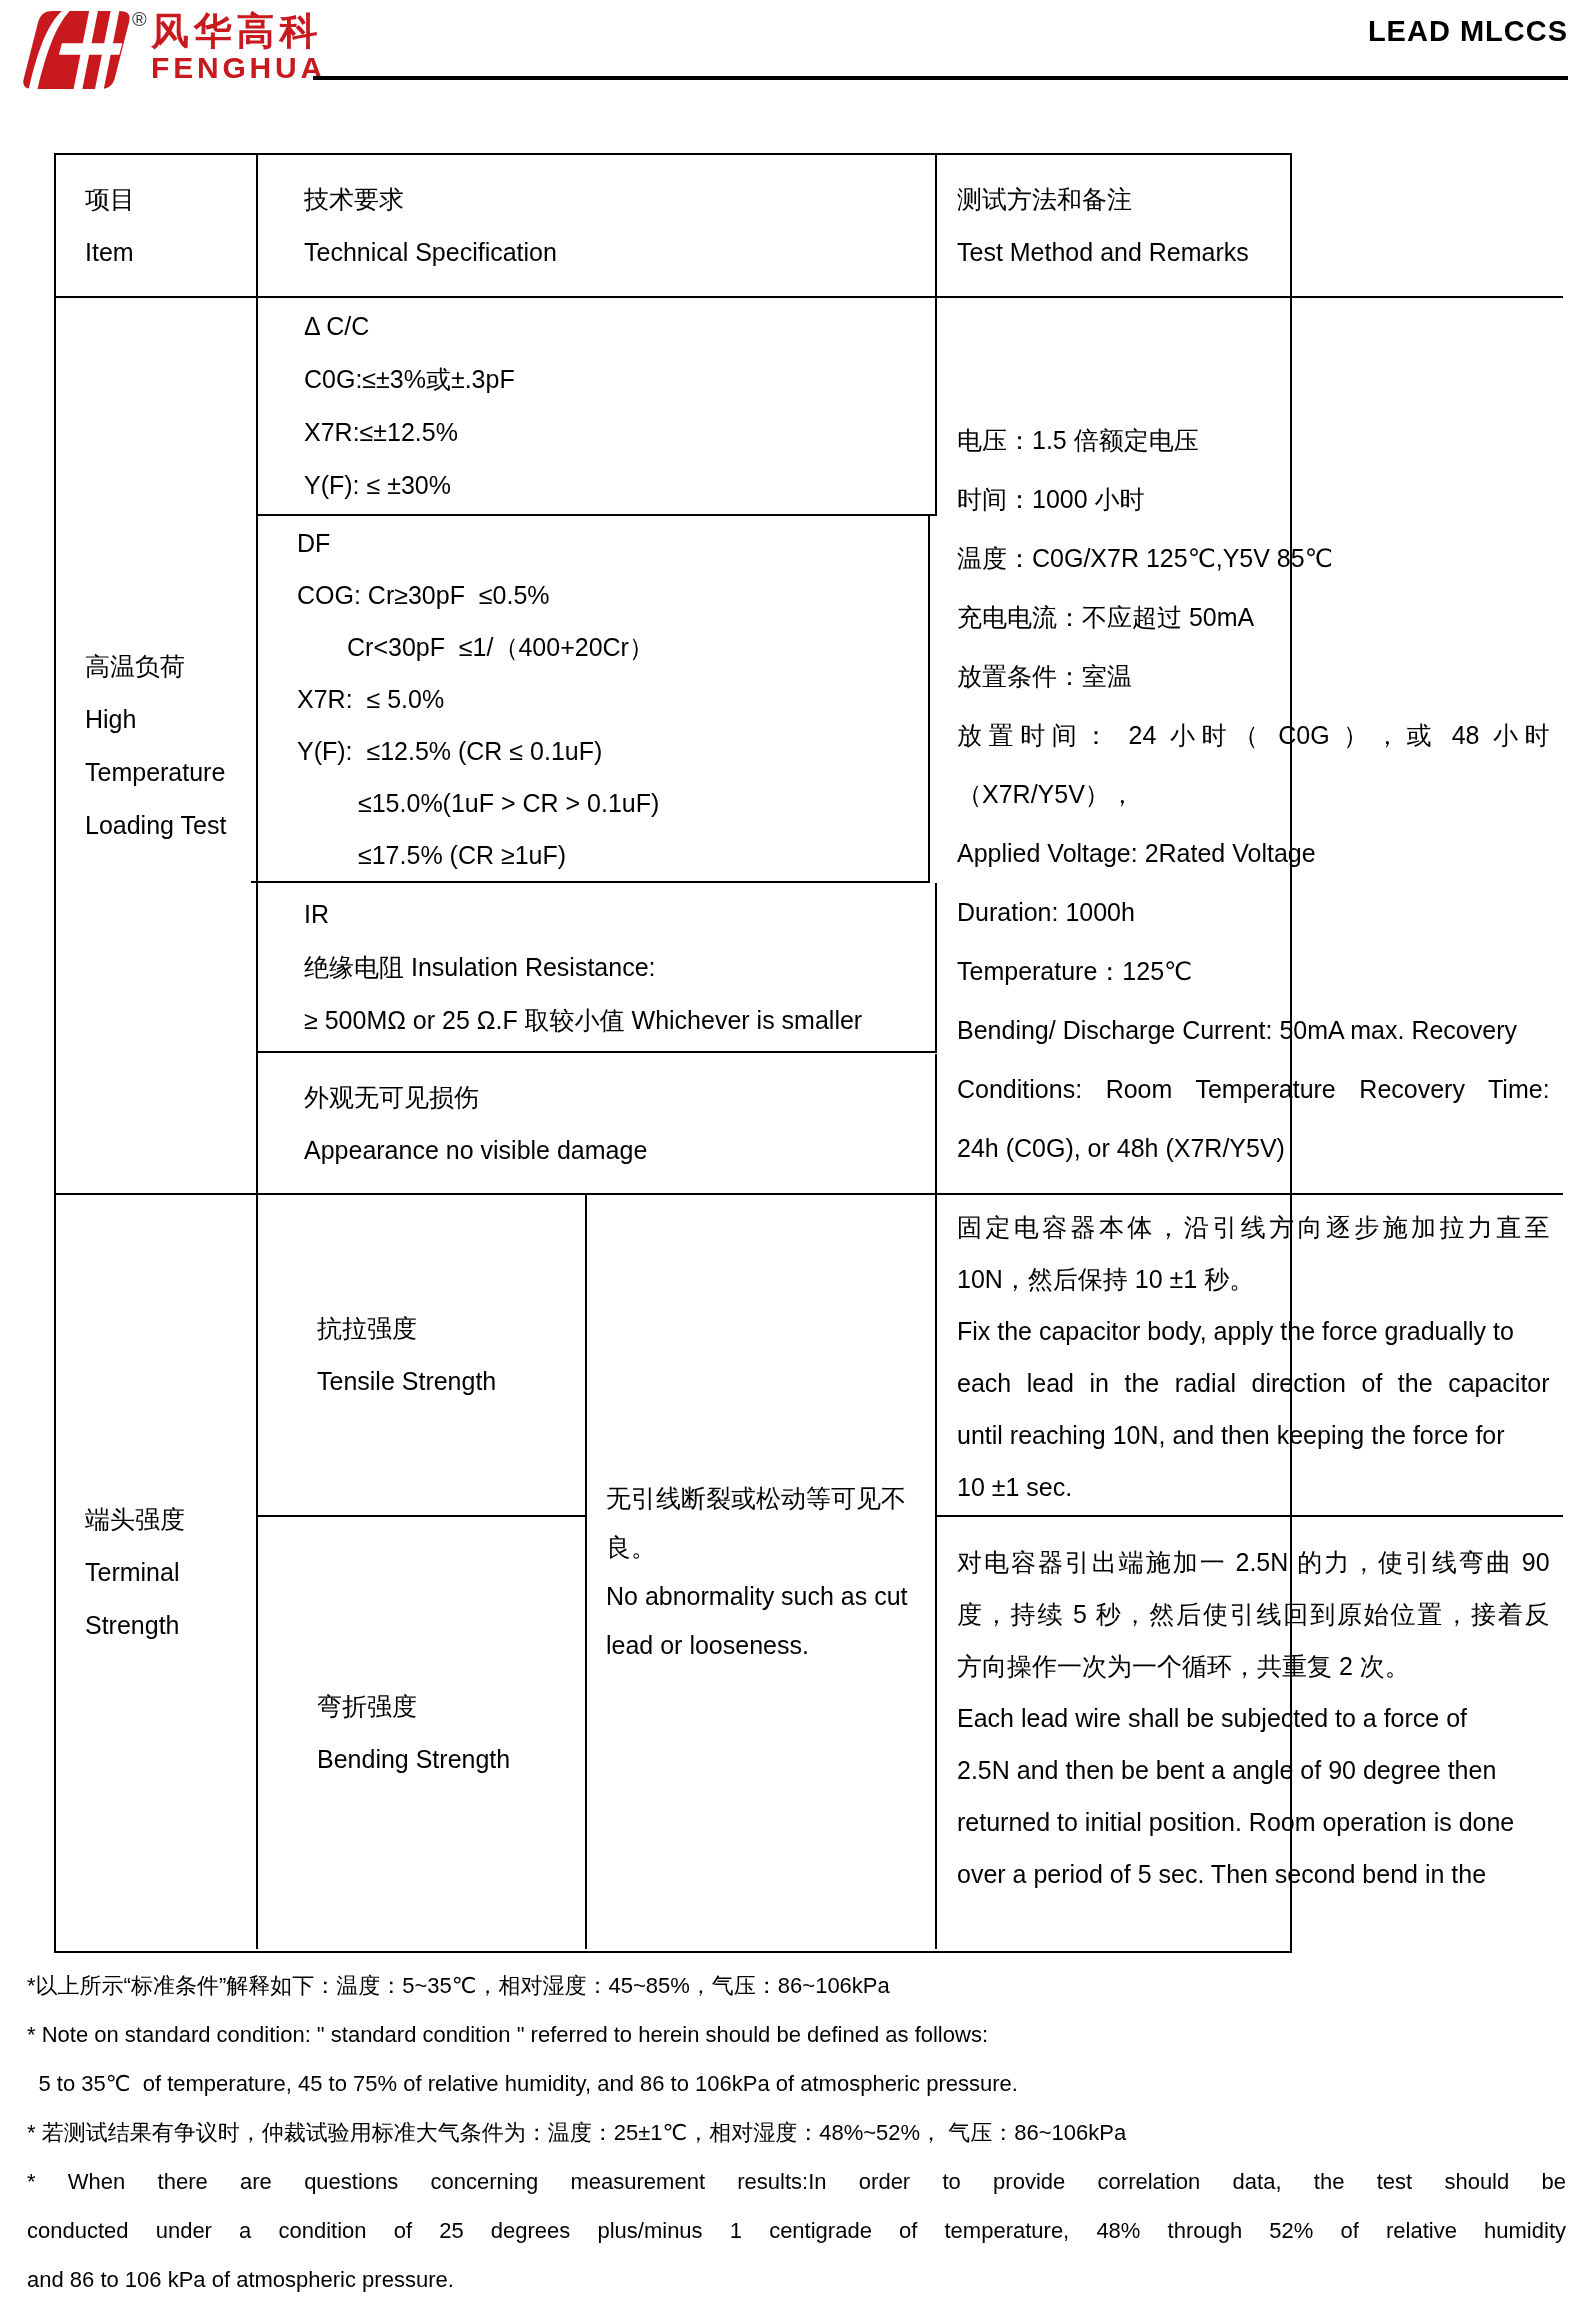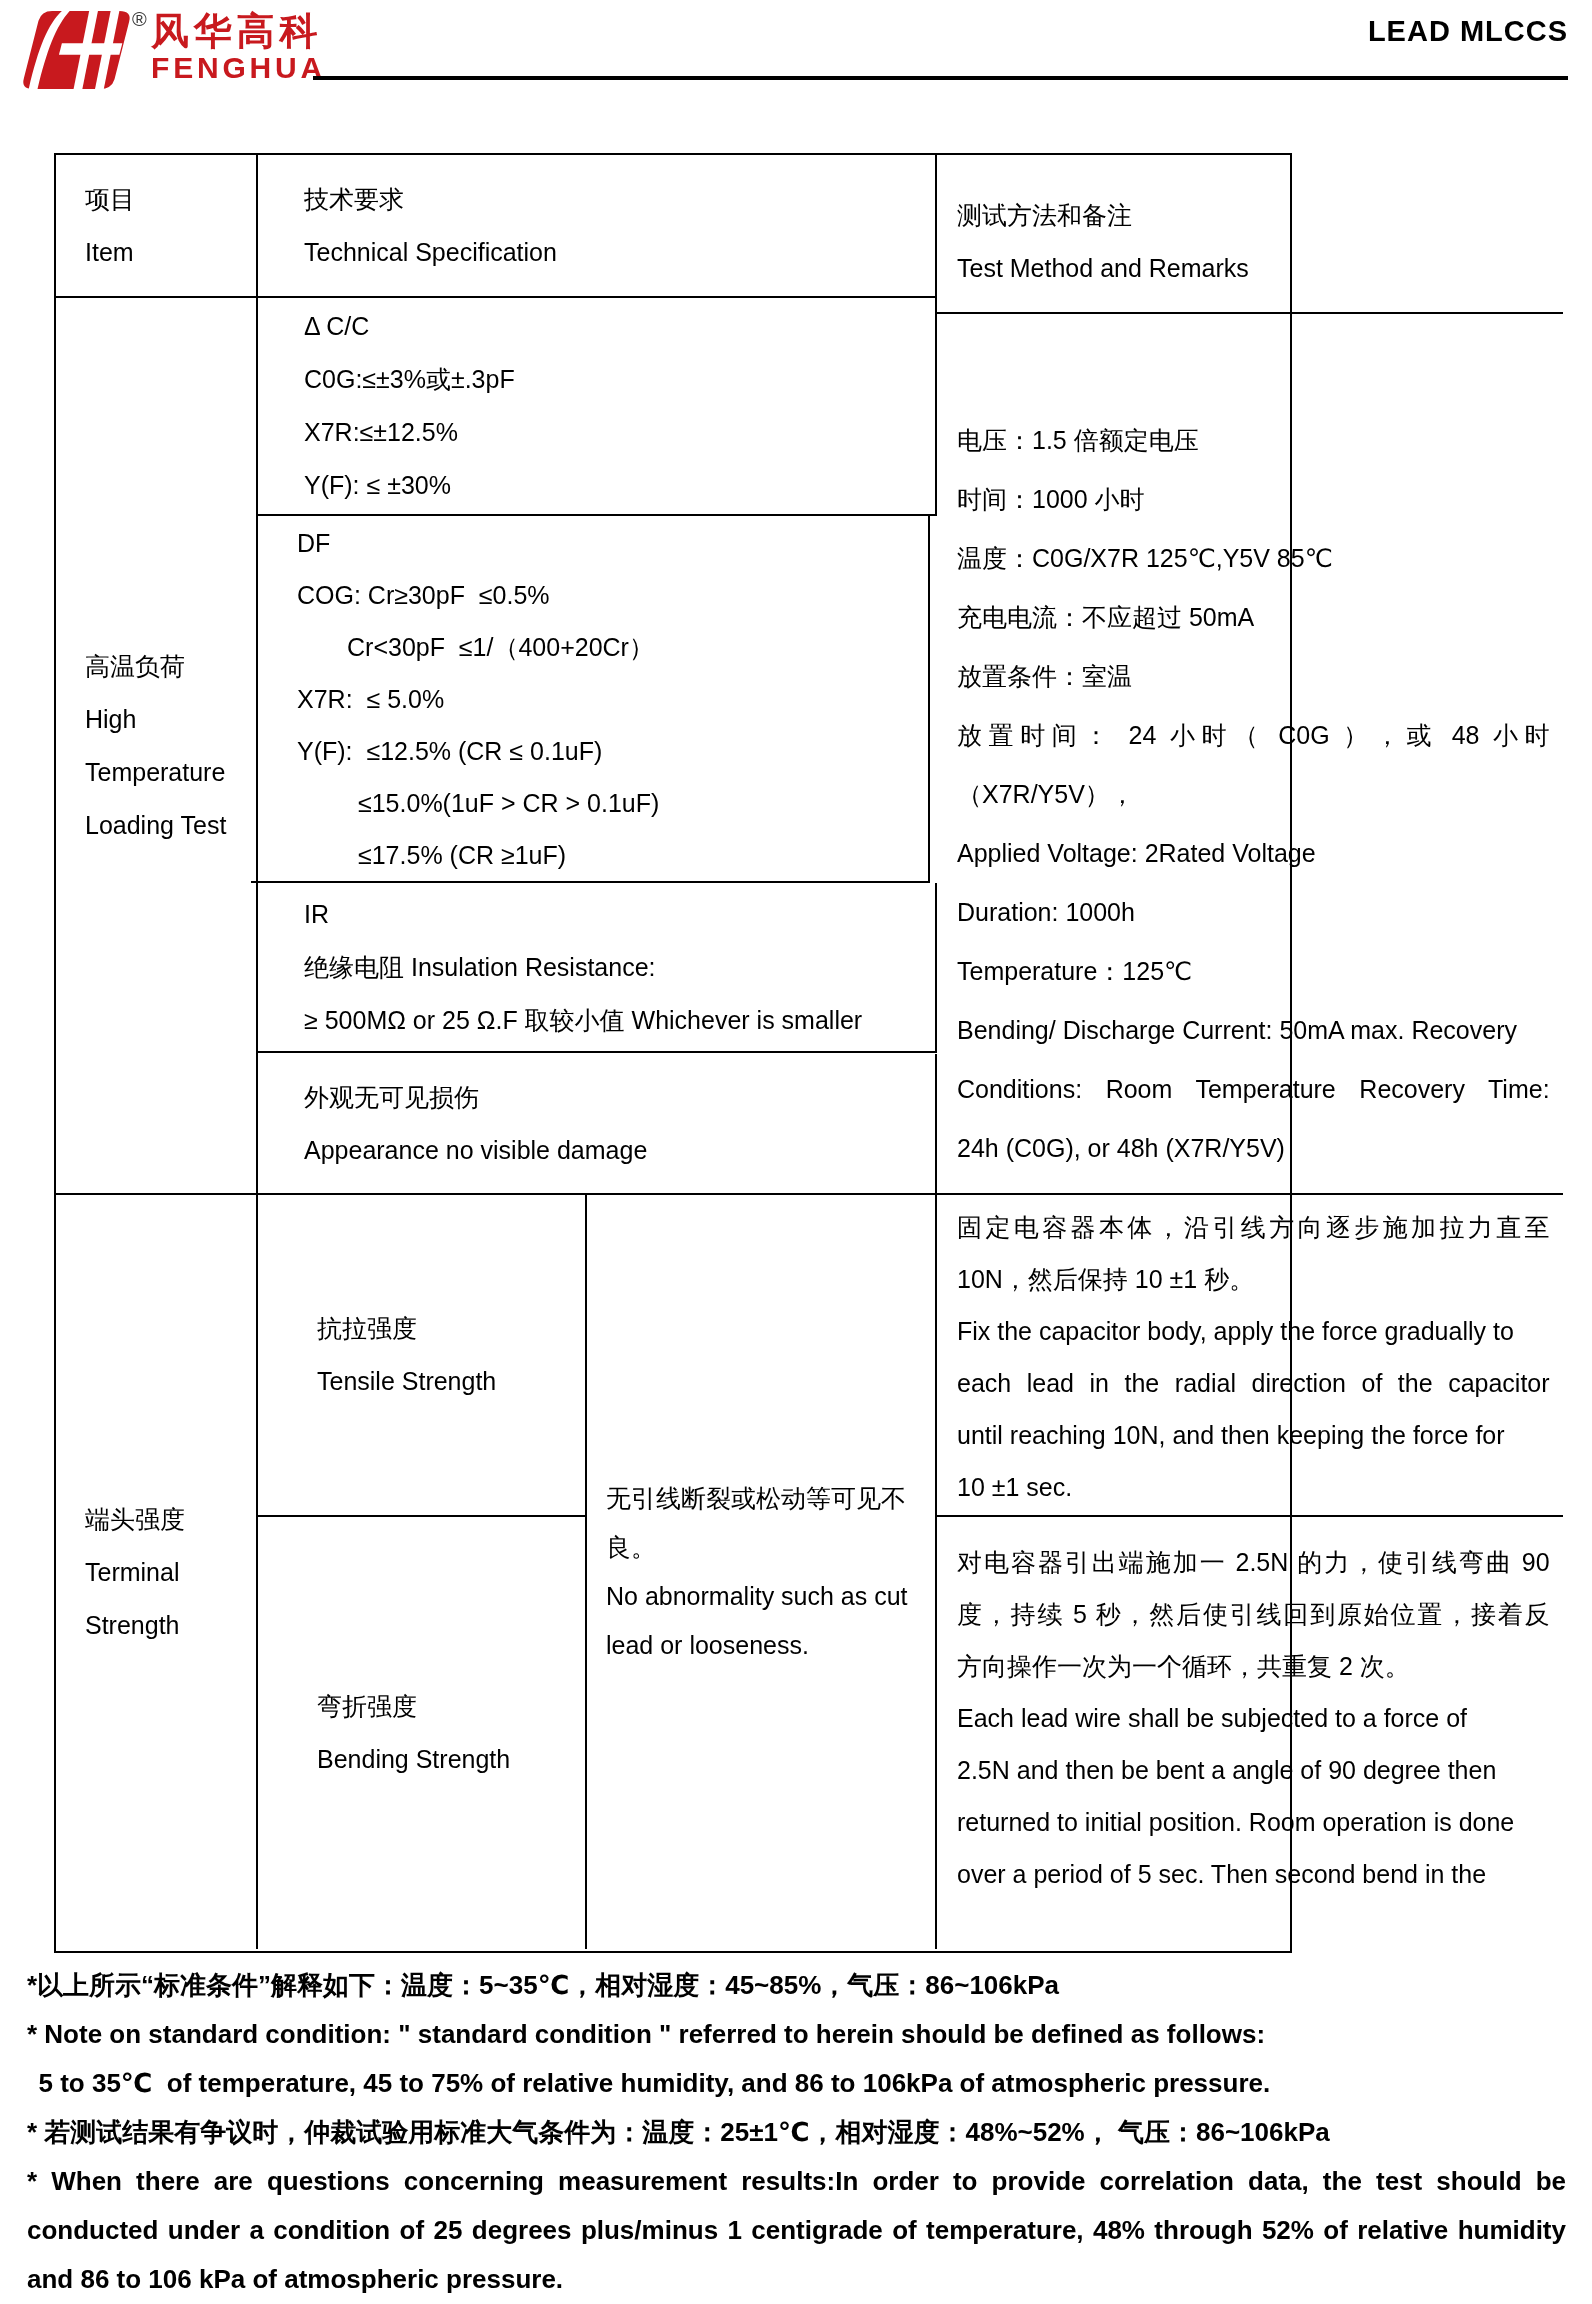--- a/index.html
+++ b/index.html
@@ -25,21 +25,21 @@
   .lh62 .ln{line-height:59px;} .lh54 .ln{line-height:52px;} .lh51 .ln{line-height:49px;}
   .pl30{padding-left:29px;} .pl48{padding-left:46px;} .pl62{padding-left:59px;}
   .pl20{padding-left:19px;padding-right:9.6px;}
   .m-pad{padding-left:21px;padding-right:13.4px;}
   .pt118{padding-top:113px;} .pt6{padding-top:5.7px;} .pt20{padding-top:19px;}
   .just{text-align:justify;text-align-last:justify;}
   .in1{margin-left:50px;} .in2{margin-left:61px;}
 
   
   .notes{position:absolute;left:27px;top:1961px;width:1539px;}
-  .notes .ln{font-size:26px;line-height:49px;font-weight:bold;}
+  .notes .ln{font-size:22px;line-height:49px;}
   .in{margin-left:11.5px;}
 
   :root{--brand:#c8191e;}
 </style>
 </head>
 <body>
 
 <div class="page">
 
   <svg class="logo-mark" viewBox="0 0 118 86">
@@ -60,21 +60,21 @@
   <div class="spec-table">
 
     <div class="cell pl30" style="left:0;top:0;width:202px;height:143px;">
       <div class="ln">项目</div>
       <div class="ln">Item</div>
     </div>
     <div class="cell pl48" style="left:202px;top:0;width:679px;height:143px;">
       <div class="ln">技术要求</div>
       <div class="ln">Technical Specification</div>
     </div>
-    <div class="cell no-r m-pad" style="left:880px;top:16px;width:627px;height:143px;">
+    <div class="cell no-r m-pad" style="left:880px;top:0;width:627px;height:143px;">
       <div class="ln">测试方法和备注</div>
       <div class="ln">Test Method and Remarks</div>
     </div>
 
     <div class="cell pl30" style="left:0;top:143px;width:202px;height:897px;">
       <div class="ln">高温负荷</div>
       <div class="ln">High</div>
       <div class="ln">Temperature</div>
       <div class="ln">Loading Test</div>
     </div>

